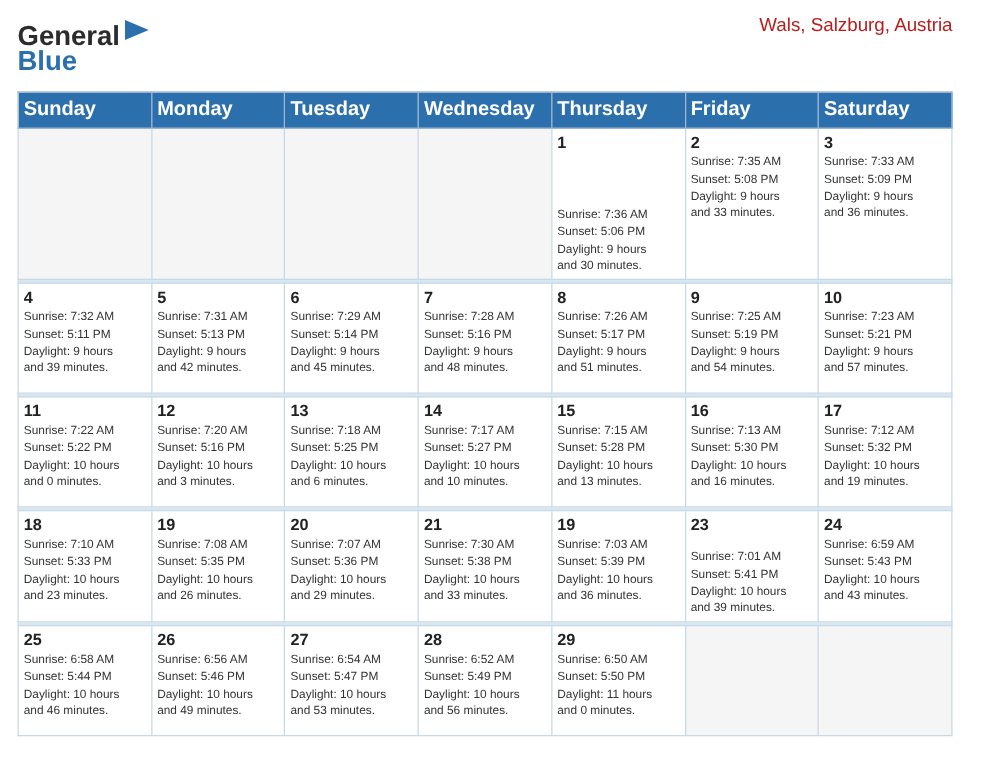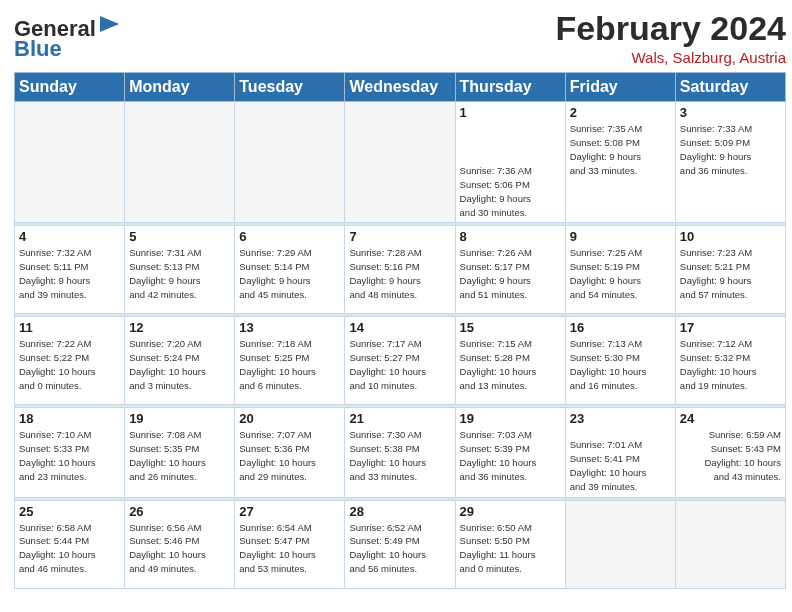--- a/index.html
+++ b/index.html
@@ -5,21 +5,21 @@
     * { box-sizing: border-box; margin: 0; padding: 0; }
     body {
       font-family: Arial, sans-serif;
       background: #fff;
       width: 792px;
       height: 612px;
       overflow: hidden;
     }
     .container {
       width: 792px;
-      padding: 10px 6px 6px 14px;
+      padding: 10px 30px 6px 14px;
     }
     .header-row {
       display: flex;
       justify-content: space-between;
       align-items: flex-start;
       margin-bottom: 6px;
     }
     .logo {
       display: flex;
       align-items: center;
@@ -87,21 +87,20 @@
         <svg width="110" height="52" viewBox="0 0 110 52">
 
           <text x="0" y="26" font-family="Arial" font-size="22" font-weight="bold" fill="#2c2c2c">General</text>
 
           <polygon points="86,6 105,14 86,22" fill="#2c6fad"></polygon>
           <text x="0" y="46" font-family="Arial" font-size="22" font-weight="bold" fill="#2c6fad">Blue</text>
         </svg>
       </div>
     </div>
     <div class="title-block">
-      <div class="month-title">February 2024</div>
       <div class="subtitle">Wals, Salzburg, Austria</div>
     </div>
   </div>
 
   <table class="calendar">
     <thead>
       <tr>
       <th>Sunday</th>
           <th>Monday</th>
           <th>Tuesday</th>
@@ -200,21 +199,21 @@
           <td>
             <div class="day-num">11</div>
             <div class="day-info" style="white-space: pre-line;">Sunrise: 7:22 AM
 Sunset: 5:22 PM
 Daylight: 10 hours
 and 0 minutes.</div>
           </td>
           <td>
             <div class="day-num">12</div>
             <div class="day-info" style="white-space: pre-line;">Sunrise: 7:20 AM
-Sunset: 5:24 PM
+Sunset: 5:16 PM
 Daylight: 10 hours
 and 3 minutes.</div>
           </td>
           <td>
             <div class="day-num">13</div>
             <div class="day-info" style="white-space: pre-line;">Sunrise: 7:18 AM
 Sunset: 5:25 PM
 Daylight: 10 hours
 and 6 minutes.</div>
           </td>
@@ -288,21 +287,21 @@
           </td>
           <td>
             <div class="day-num">23</div>
             <div class="day-info" style="white-space: pre-line; margin-top: 12px;">Sunrise: 7:01 AM
 Sunset: 5:41 PM
 Daylight: 10 hours
 and 39 minutes.</div>
           </td>
           <td>
             <div class="day-num">24</div>
-            <div class="day-info" style="white-space: pre-line; text-align: right;">Sunrise: 6:59 AM
+            <div class="day-info" style="white-space: pre-line;">Sunrise: 6:59 AM
 Sunset: 5:43 PM
 Daylight: 10 hours
 and 43 minutes.</div>
           </td>
         </tr>
         <tr>
           <td colspan="7" style="height: 3px; background: rgb(216, 232, 240); padding: 0px;"></td>
         </tr>
         <tr>
           <td>

